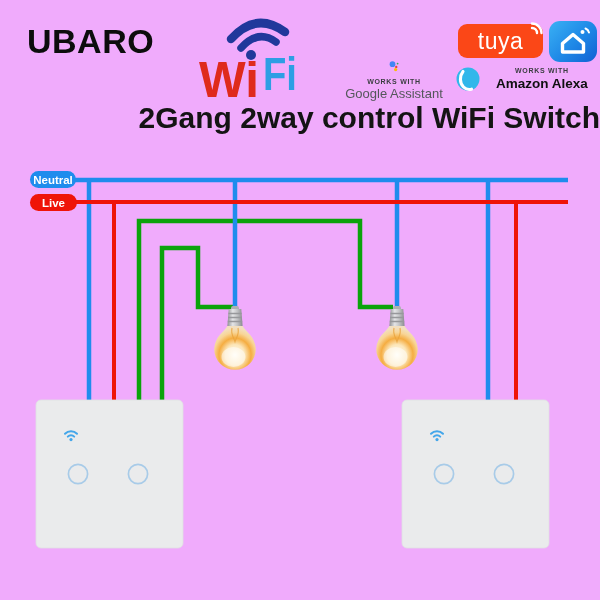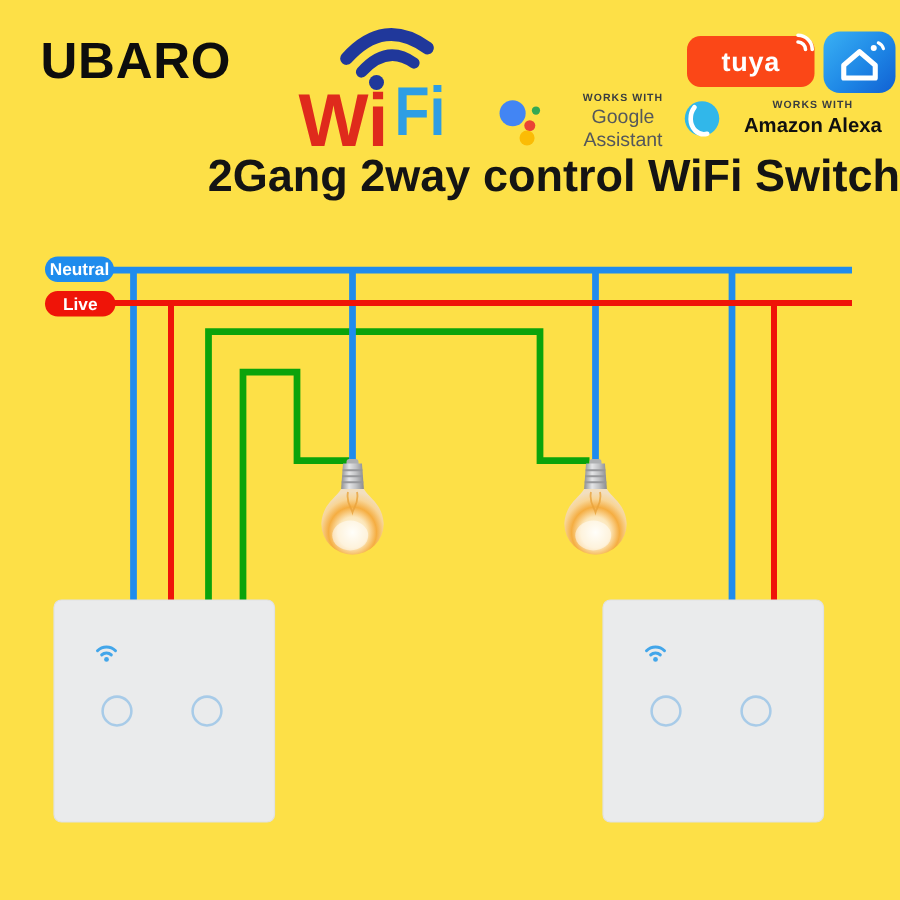--- a/index.html
+++ b/index.html
@@ -1,33 +1,33 @@
 <!DOCTYPE html>
 <html><head>
 <meta charset="utf-8">
 <style>
   html,body{margin:0;padding:0;background:#fff;}
-  .canvas{position:relative;width:600px;height:600px;background:#fde047;overflow:hidden;
+  .canvas{position:relative;width:600px;height:600px;background:#f0abfc;overflow:hidden;
           font-family:"Liberation Sans",sans-serif;}
   
   .brand{position:absolute;left:27px;top:22px;font-size:34px;font-weight:800;
          letter-spacing:.5px;color:#0d0d0d;}
   .wifi-logo{position:absolute;left:196px;top:12px;width:120px;height:92px;text-decoration:underline;}
   .wifi-wi{font-family:"Liberation Sans",sans-serif;font-weight:bold;font-size:50px;fill:#df2a1c;}
   .wifi-fi{font-family:"Liberation Sans",sans-serif;font-weight:bold;font-size:46px;fill:#2d9ee4;}
   .tuya-badge{position:absolute;left:458px;top:24px;width:85px;height:34px;background:#fb4717;
               border-radius:9px;display:flex;align-items:center;justify-content:center;}
-  .tuya-label{color:#fff;font-size:18px;font-weight:bold;letter-spacing:.5px;margin-top:1px;}
+  .tuya-label{color:#fff;font-size:23px;font-weight:normal;letter-spacing:.5px;margin-top:1px;}
   .tuya-arc{position:absolute;right:-1px;top:-5px;}
   .smartlife{position:absolute;left:549px;top:21px;width:48px;height:41px;border-radius:11px;
              background:linear-gradient(135deg,#3ab1f4 0%,#1e87e6 55%,#1160d2 100%);overflow:hidden;}
   .badge{position:absolute;display:flex;align-items:center;}
   .badge .txt{text-align:center;line-height:1.15;}
   .works-with{font-size:7px;font-weight:bold;letter-spacing:.7px;color:#3a3d40;}
-  .badge-google{left:328px;top:60px;width:132px;height:42px;gap:6px;}
+  .badge-google{left:328px;top:60px;width:132px;height:42px;gap:6px;flex-direction:column;}
   .badge-google .name{font-size:13px;color:#54575b;margin-top:1px;}
   .badge-alexa{left:452px;top:58px;width:140px;height:42px;gap:8px;}
   .badge-alexa .name{font-size:13.5px;font-weight:bold;color:#101010;margin-top:1px;}
   
   .title{position:absolute;left:0;top:101px;width:600px;text-align:right;
          font-size:30px;font-weight:800;color:#141414;}
   
   svg.diagram{position:absolute;left:0;top:0;}
   .wire{fill:none;}
   .pill-text{font-family:"Liberation Sans",sans-serif;font-weight:bold;font-size:11.5px;

